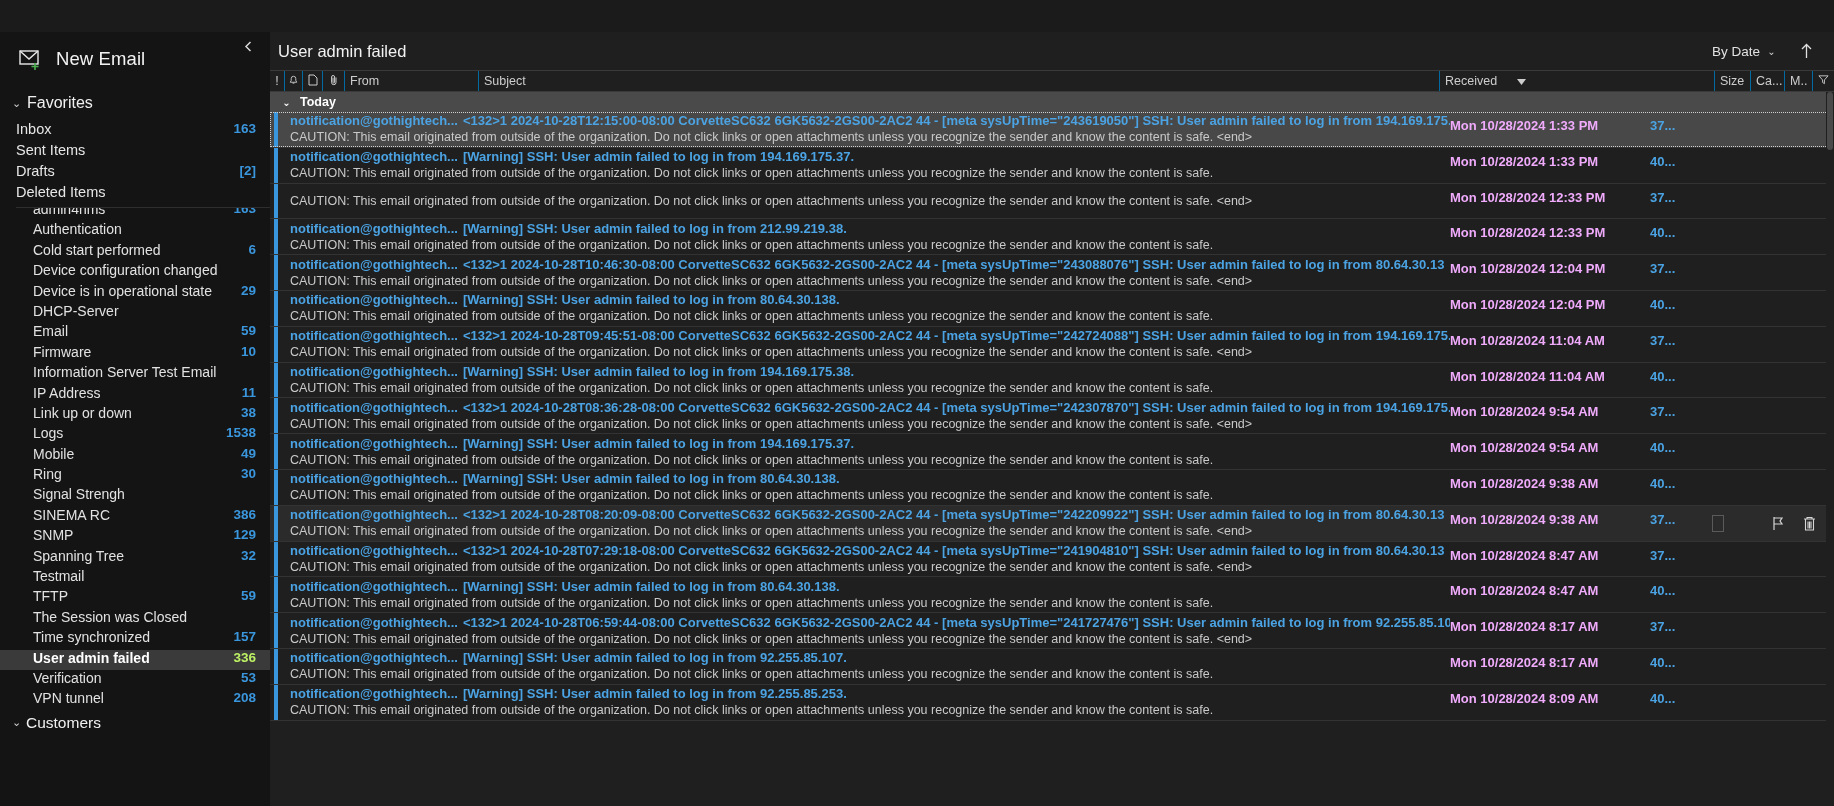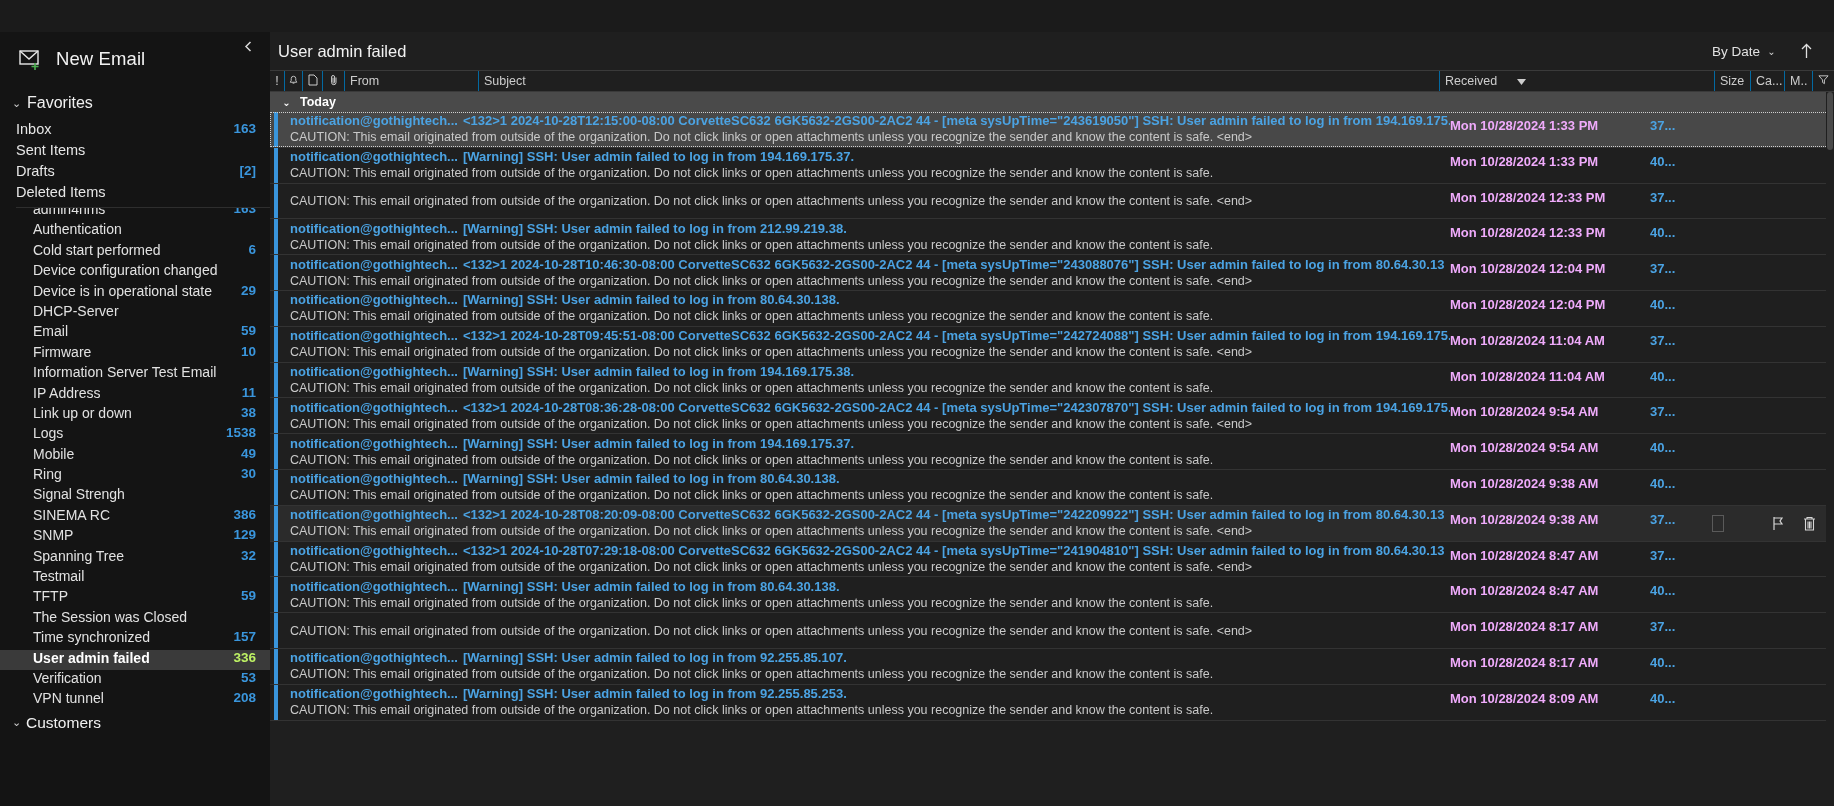--- a/index.html
+++ b/index.html
@@ -529,20 +529,21 @@
               <div class="line1"><span class="from">notification@gothightech...</span><span>[Warning] SSH: User admin failed to log in from 80.64.30.138.</span></div>
               <div class="line2">CAUTION: This email originated from outside of the organization. Do not click links or open attachments unless you recognize the sender and know the content is safe.</div>
             </div>
             <div class="recv">Mon 10/28/2024 8:47 AM</div>
             <div class="size">40...</div>
             <div class="rowicons"></div>
           </div>
           <div class="row">
             <div class="unread-bar"></div>
             <div class="row-body">
+              <div class="line1"><span class="from">notification@gothightech...</span><span>&lt;132&gt;1 2024-10-28T06:59:44-08:00 CorvetteSC632 6GK5632-2GS00-2AC2 44 - [meta sysUpTime="241727476"] SSH: User admin failed to log in from 92.255.85.10</span></div>
               <div class="line2">CAUTION: This email originated from outside of the organization. Do not click links or open attachments unless you recognize the sender and know the content is safe. &lt;end&gt;</div>
             </div>
             <div class="recv">Mon 10/28/2024 8:17 AM</div>
             <div class="size">37...</div>
             <div class="rowicons"></div>
           </div>
           <div class="row">
             <div class="unread-bar"></div>
             <div class="row-body">
               <div class="line1"><span class="from">notification@gothightech...</span><span>[Warning] SSH: User admin failed to log in from 92.255.85.107.</span></div>

